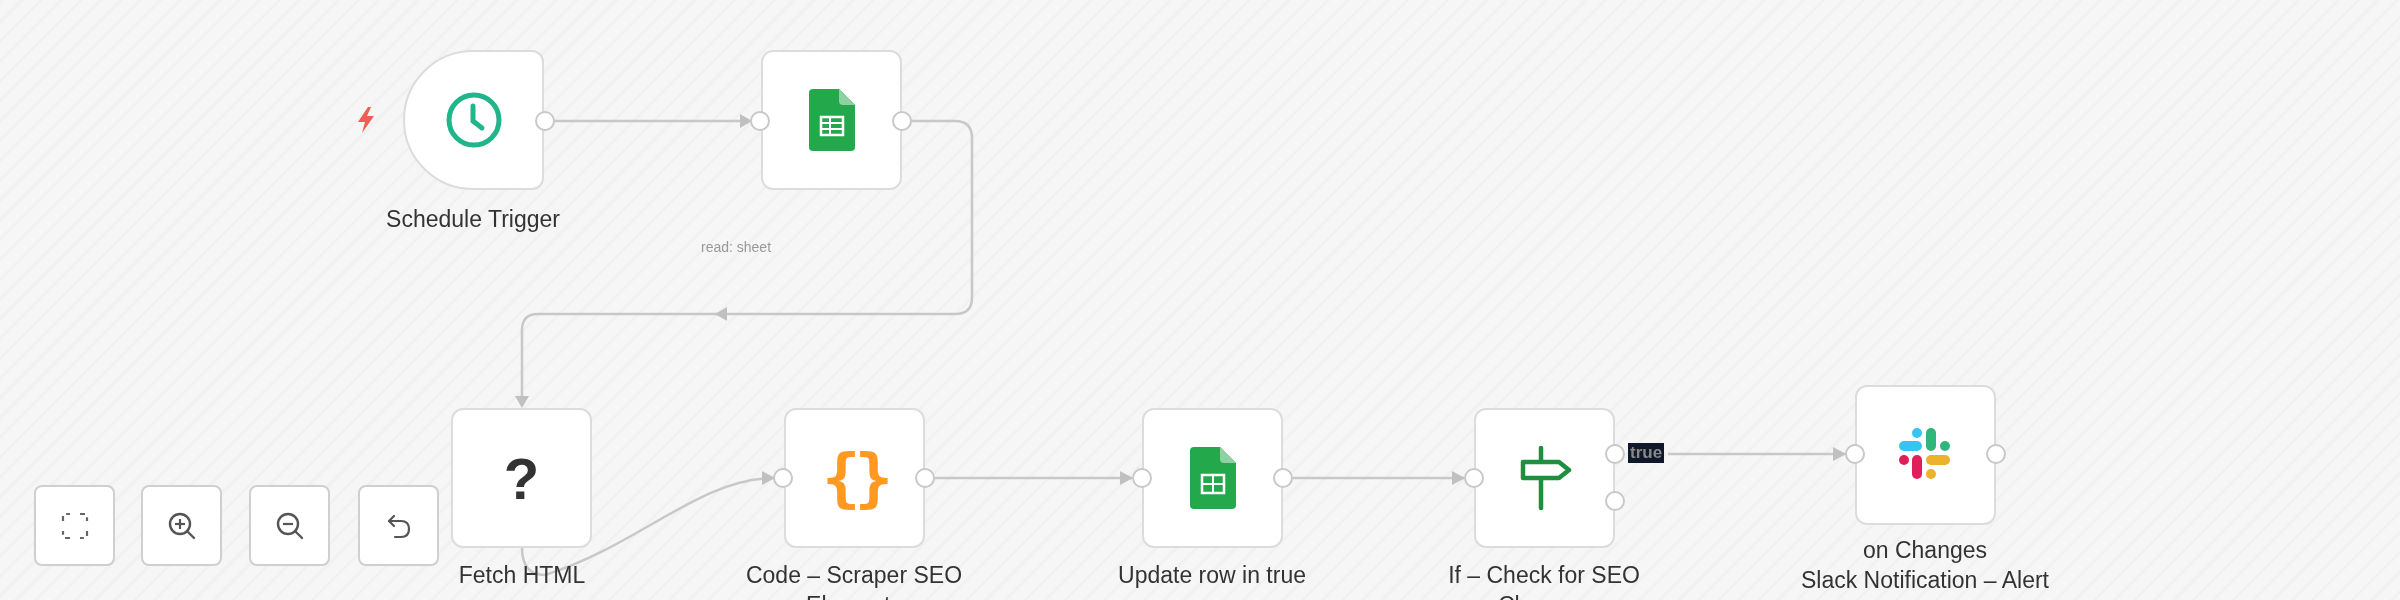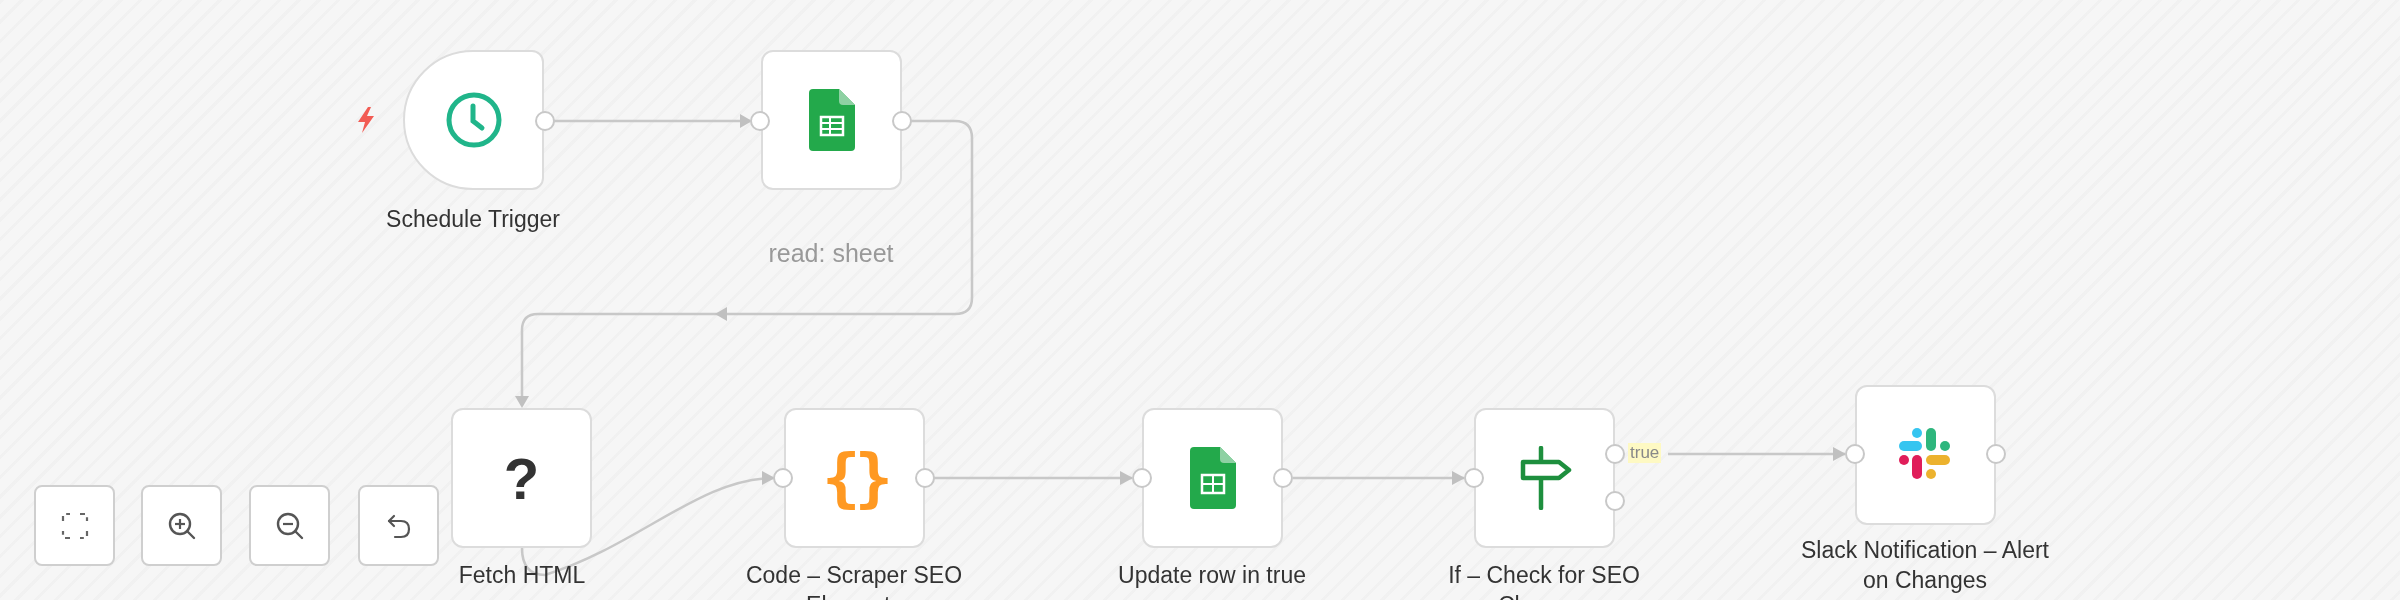--- a/index.html
+++ b/index.html
@@ -18,21 +18,21 @@
   }
   .node.trigger { border-radius:70px 12px 12px 70px; }
   .handle {
     position:absolute; width:20px; height:20px; border-radius:50%;
     background:#fff; border:2px solid #c8c8c8; box-sizing:border-box;
   }
   .label {
     position:absolute; width:260px; text-align:center; color:#333;
     font-size:23px; line-height:30px;
   }
-  .sublabel { position:absolute; width:260px; text-align:center; color:#999; font-size:25px; }
+  .sublabel { position:absolute; width:260px; text-align:left; color:#999; font-size:14px; }
   .true-label { position:absolute; color:#888; font-size:17px; }
   .ctrl {
     position:absolute; width:81px; height:81px; background:#fff;
     border:2px solid #cfcfcf; border-radius:8px; box-sizing:border-box;
     display:flex; align-items:center; justify-content:center;
   }
   .qmark { font-size:58px; font-weight:bold; color:#333; }
   .braces { font-size:64px; color:#ff9922; font-family:"DejaVu Sans Mono", monospace; font-weight:bold; letter-spacing:-6px; }
 </style>
 </head>
@@ -125,43 +125,43 @@
 
   <div class="node" style="left:1474px;top:408px;">
     <svg width="56" height="64" viewBox="0 0 56 64">
       <line x1="24" y1="2" x2="24" y2="62" stroke="#1e8f3e" stroke-width="4.5" stroke-linecap="round"></line>
       <path d="M6 16 H42 L52 24 L42 32 H6 Z" fill="#fff" stroke="#1e8f3e" stroke-width="4.5" stroke-linejoin="round"></path>
     </svg>
   </div>
   <div class="handle" style="left:1464px;top:468px;"></div>
   <div class="handle" style="left:1605px;top:444px;"></div>
   <div class="handle" style="left:1605px;top:491px;"></div>
-  <div class="true-label" style="left:1628px;top:443px;background:#fef9c3;padding:0 2px;">true</div>
+  <div class="true-label" style="left:1628px;top:443px;background:#0f172a;padding:0 2px;font-weight:bold;">true</div>
   <div class="label" style="left:1414px;top:560px;">
     <div>If – Check for SEO</div>
     <div>Changes</div>
   </div>
 
   <div class="node" style="left:1855px;top:385px;">
     <svg width="60" height="60" viewBox="0 0 60 60">
       <rect x="16" y="3" width="10" height="10" rx="5" fill="#36c5f0"></rect>
       <rect x="3" y="16" width="23" height="10" rx="5" fill="#36c5f0"></rect>
       <rect x="30" y="3" width="10" height="23" rx="5" fill="#2eb67d"></rect>
       <rect x="44" y="16" width="10" height="10" rx="5" fill="#2eb67d"></rect>
       <rect x="3" y="30" width="10" height="10" rx="5" fill="#e01e5a"></rect>
       <rect x="16" y="30" width="10" height="24" rx="5" fill="#e01e5a"></rect>
       <rect x="30" y="30" width="24" height="10" rx="5" fill="#ecb22e"></rect>
       <rect x="30" y="44" width="10" height="10" rx="5" fill="#ecb22e"></rect>
     </svg>
   </div>
   <div class="handle" style="left:1845px;top:444px;"></div>
   <div class="handle" style="left:1986px;top:444px;"></div>
   <div class="label" style="left:1795px;top:535px;">
+    <div>on Changes</div>
     <div>Slack Notification – Alert</div>
-    <div>on Changes</div>
   </div>
 
   <div class="ctrl" style="left:34px;top:485px;">
     <svg width="28" height="28" viewBox="0 0 28 28">
       <path d="M2 9 V4 Q2 2 4 2 H9 M19 2 H24 Q26 2 26 4 V9 M26 19 V24 Q26 26 24 26 H19 M9 26 H4 Q2 26 2 24 V19" fill="none" stroke="#666" stroke-width="2.2" stroke-dasharray="5 4"></path>
     </svg>
   </div>
   <div class="ctrl" style="left:141px;top:485px;">
     <svg width="30" height="30" viewBox="0 0 30 30">
       <circle cx="13" cy="13" r="10" fill="none" stroke="#555" stroke-width="2.4"></circle>

